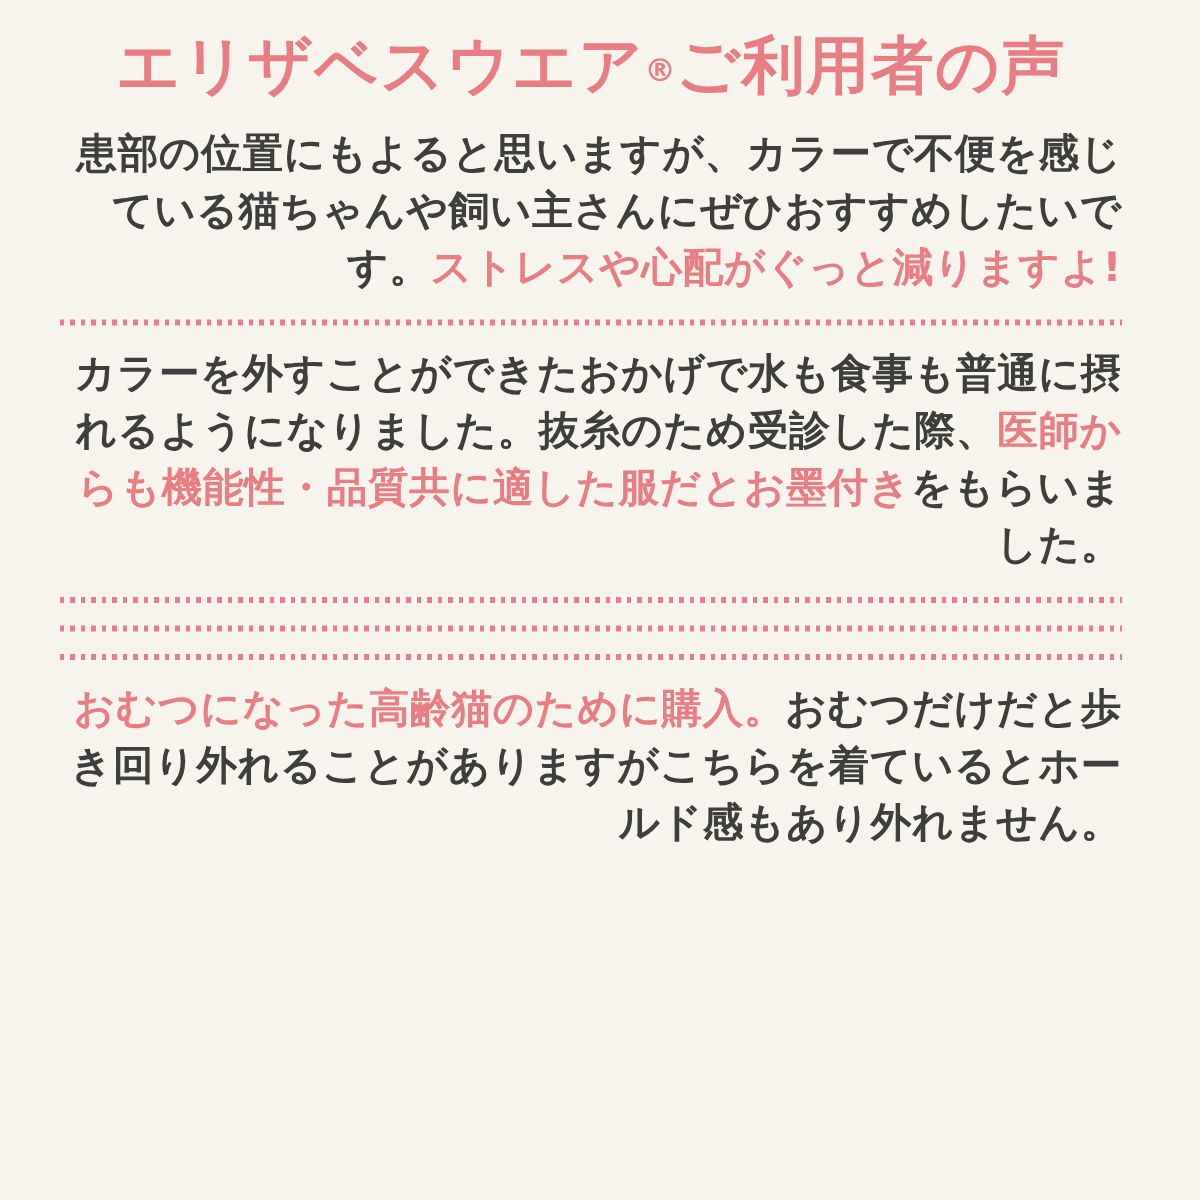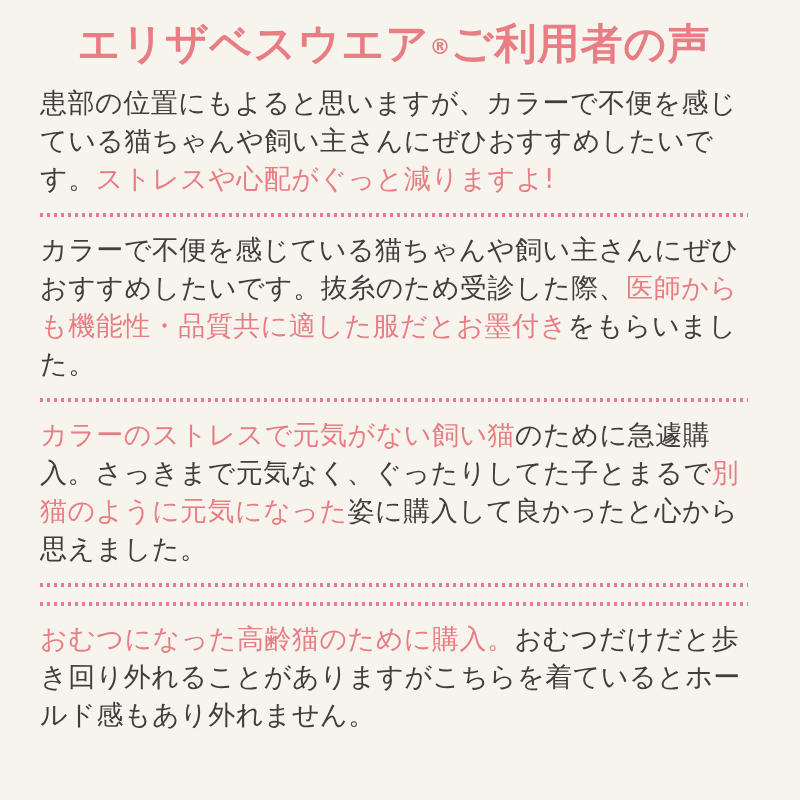--- a/index.html
+++ b/index.html
@@ -31,24 +31,24 @@
   }
   .reg {
     font-size: 0.5em;
     vertical-align: 0.18em;
     letter-spacing: 0;
   }
   .testimonial {
     margin: 0;
     color: var(--text, #3e3e3c);
     font-size: 27px;
-    font-weight: normal;
+    font-weight: bold;
     line-height: 38px;
     letter-spacing: 0.5px;
-    text-align: left;
+    text-align: right;
   }
   .hl {
     color: var(--accent, #e87d84);
   }
   .divider {
     height: 4px;
     margin: 15px 0 14px 0;
     background-image: repeating-linear-gradient(
       to right,
       var(--divider, #e87d92) 0px,
@@ -60,20 +60,19 @@
 </style>
 </head>
 <body>
 
 <div class="page">
   <h1 class="title"><span>エリザベスウエア</span><span class="reg">®</span><span>ご利用者の声</span></h1>
 
   <main class="testimonials">
       <p class="testimonial"><span class="plain">患部の位置にもよると思いますが、カラーで不便を感じている猫ちゃんや飼い主さんにぜひおすすめしたいです。</span><span class="hl">ストレスや心配がぐっと減りますよ!</span></p>
       <div class="divider"></div>
-      <p class="testimonial"><span class="plain">カラーで不便を感じている猫ちゃんや飼い主さんにぜひおすすめしたいです。抜糸のため受診した際、</span><span class="hl">医師からも機能性・品質共に適した服だとお墨付き</span><span class="plain">をもらいました。</span></p>
+      <p class="testimonial"><span class="plain">カラーを外すことができたおかげで水も食事も普通に摂れるようになりました。抜糸のため受診した際、</span><span class="hl">医師からも機能性・品質共に適した服だとお墨付き</span><span class="plain">をもらいました。</span></p>
       <div class="divider"></div>
-      <p class="testimonial"><span class="hl">カラーのストレスで元気がない飼い猫</span><span class="plain">のために急遽購入。さっきまで元気なく、ぐったりしてた子とまるで</span><span class="hl">別猫のように元気になった</span><span class="plain">姿に購入して良かったと心から思えました。</span></p>
       <div class="divider"></div>
       <div class="divider"></div>
       <p class="testimonial"><span class="hl">おむつになった高齢猫のために購入。</span><span class="plain">おむつだけだと歩き回り外れることがありますがこちらを着ているとホールド感もあり外れません。</span></p>
     </main>
 </div>
 
 </body></html>

